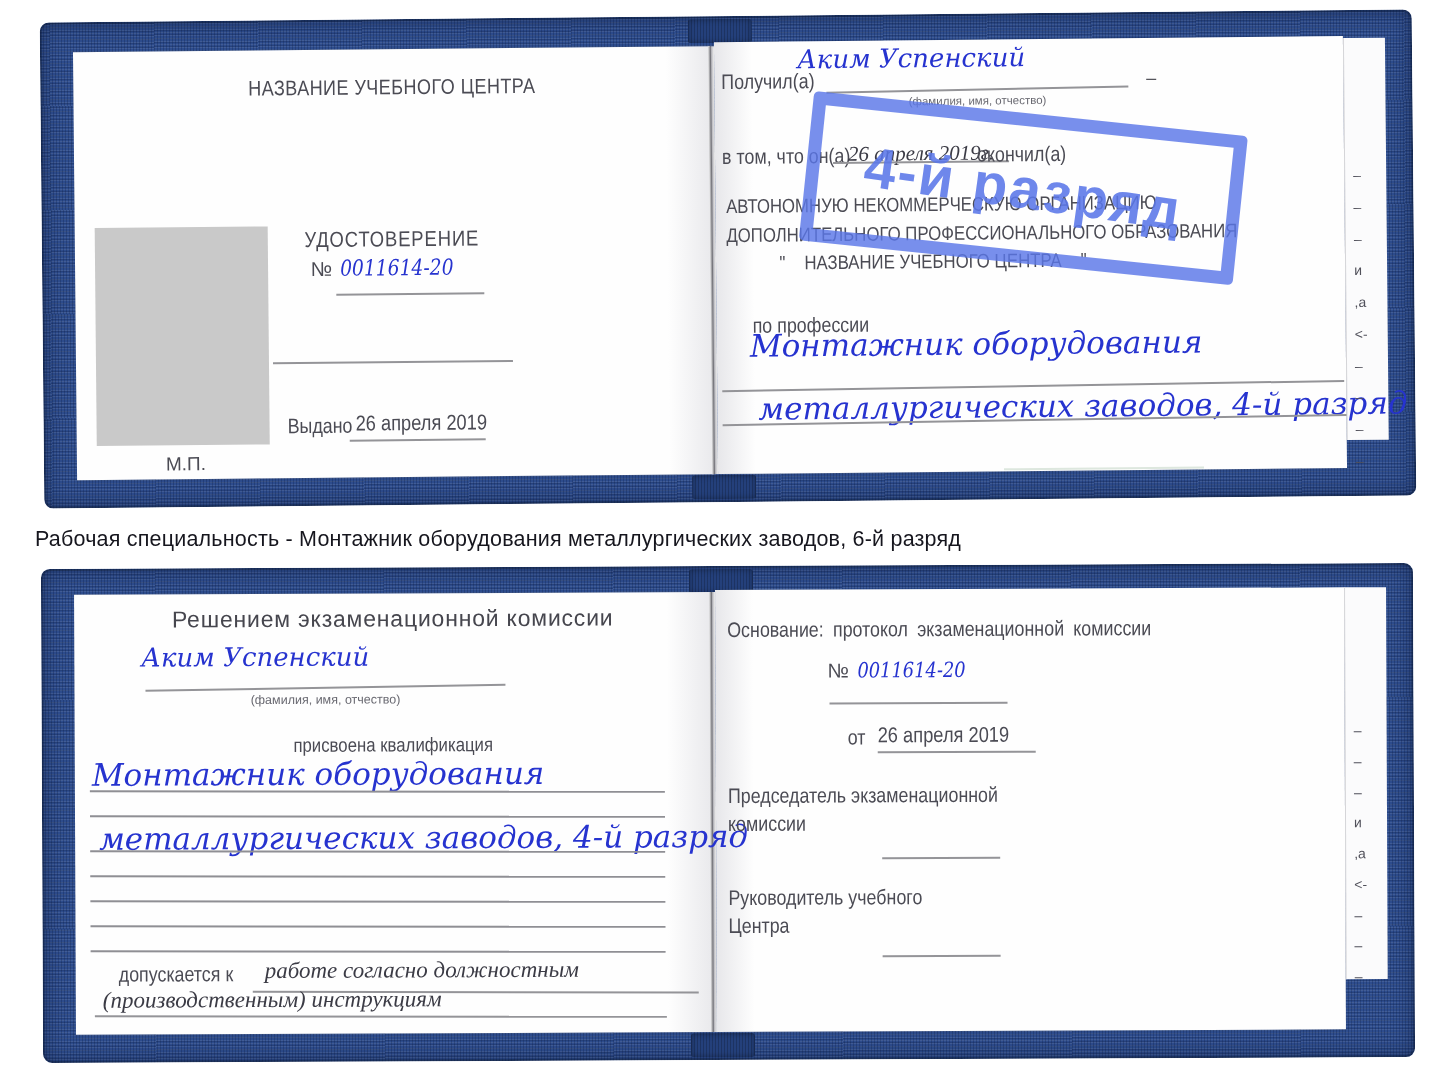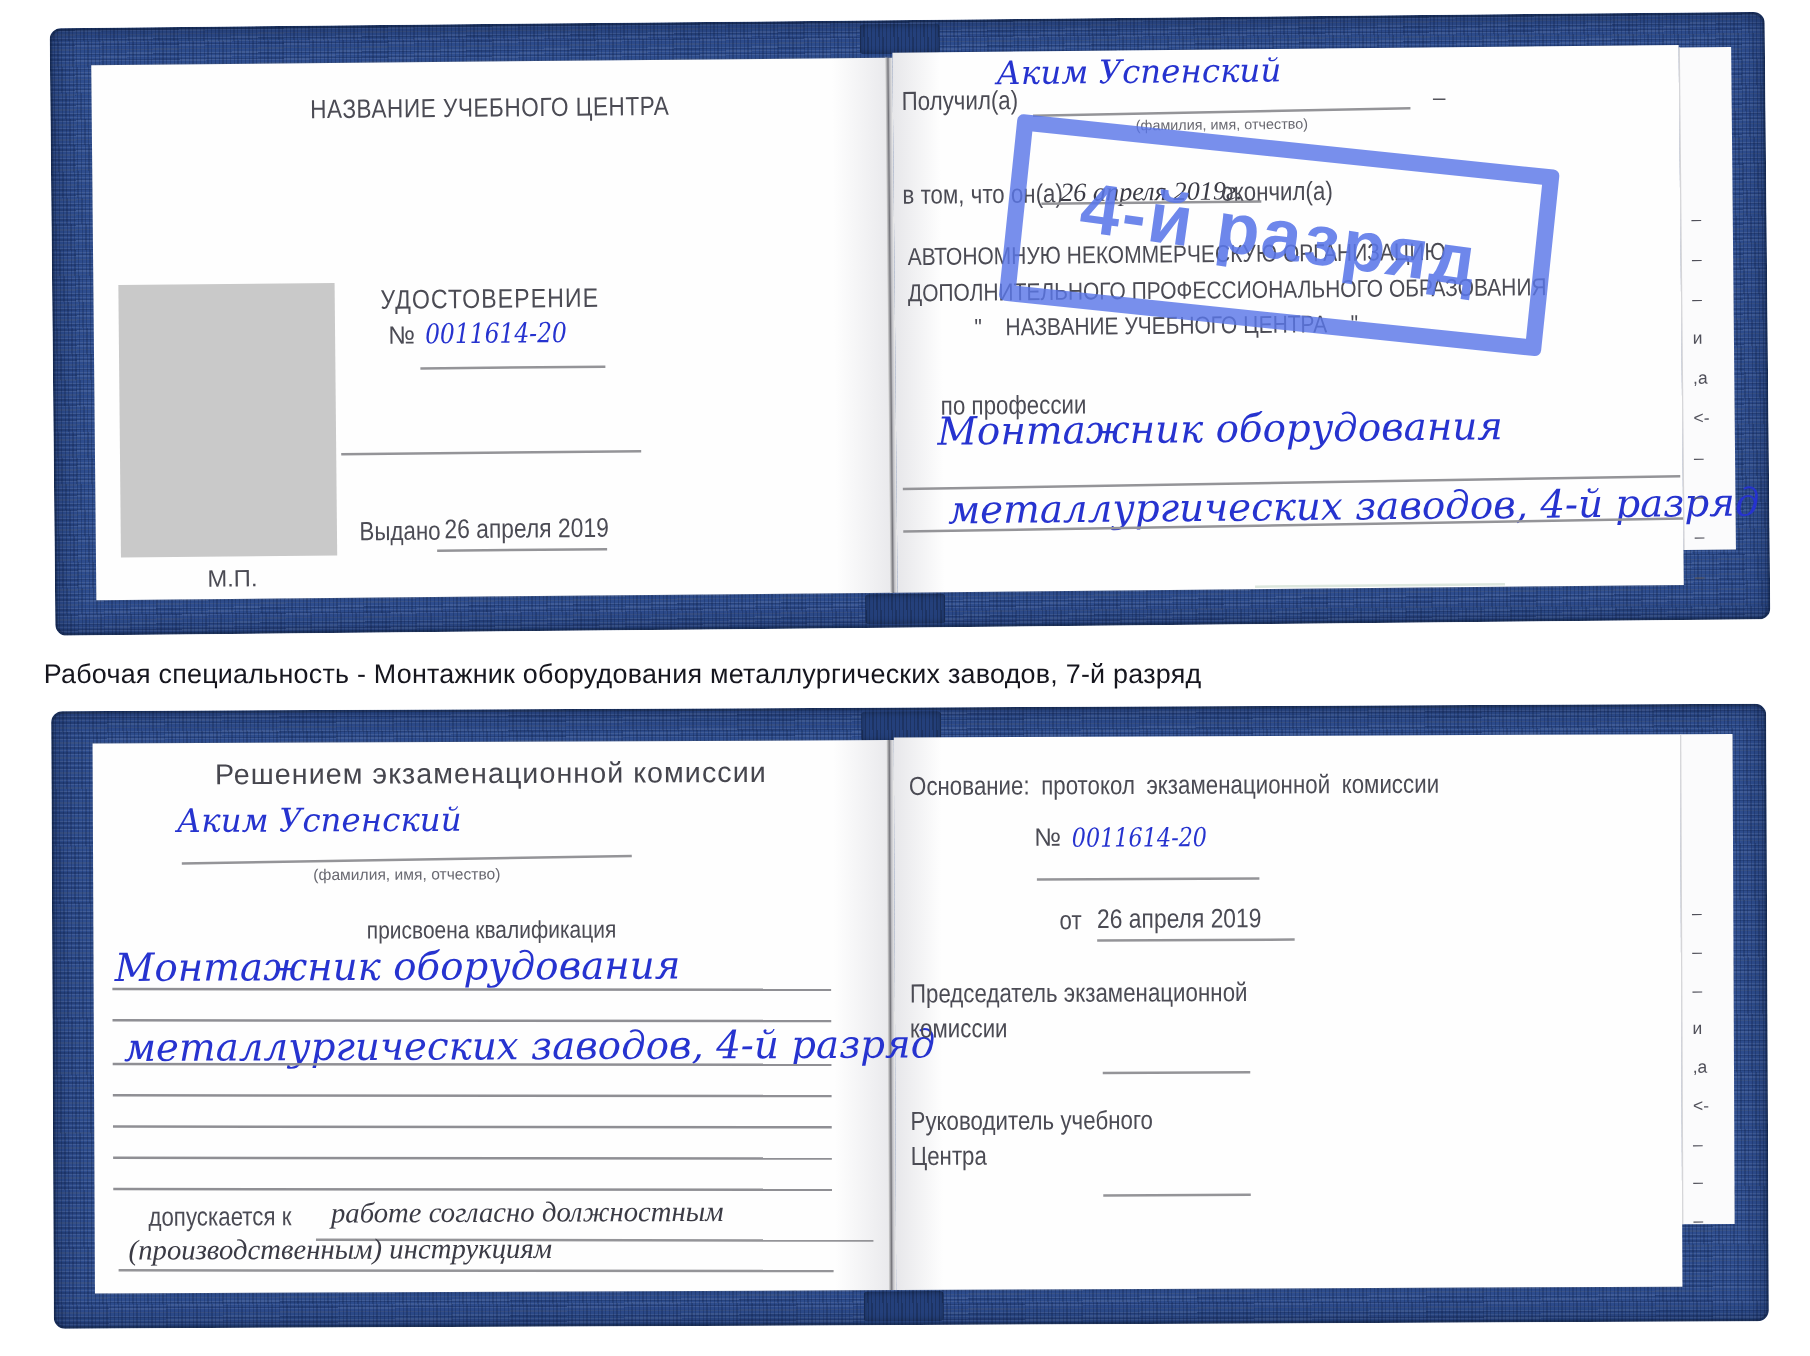--- a/index.html
+++ b/index.html
@@ -182,21 +182,21 @@
         <span>и</span>
         <span>,а</span>
         <span>&lt;-</span>
         <span>–</span>
         <span>–</span>
         <span>–</span>
         <span>–</span>
       </div>
   </div>
 
-  <div class="e" id="caption">Рабочая специальность - Монтажник оборудования металлургических заводов, 7-й разряд</div>
+  <div class="e" id="caption">Рабочая специальность - Монтажник оборудования металлургических заводов, 6-й разряд</div>
 
   <div class="book" id="book2">
     <div class="cover"></div>
     <div class="tab t"></div>
     <div class="tab b"></div>
     <div class="page pgl"></div>
     <div class="page pgr"></div>
     <div class="strip"></div>
     <div class="fold"></div>
 

